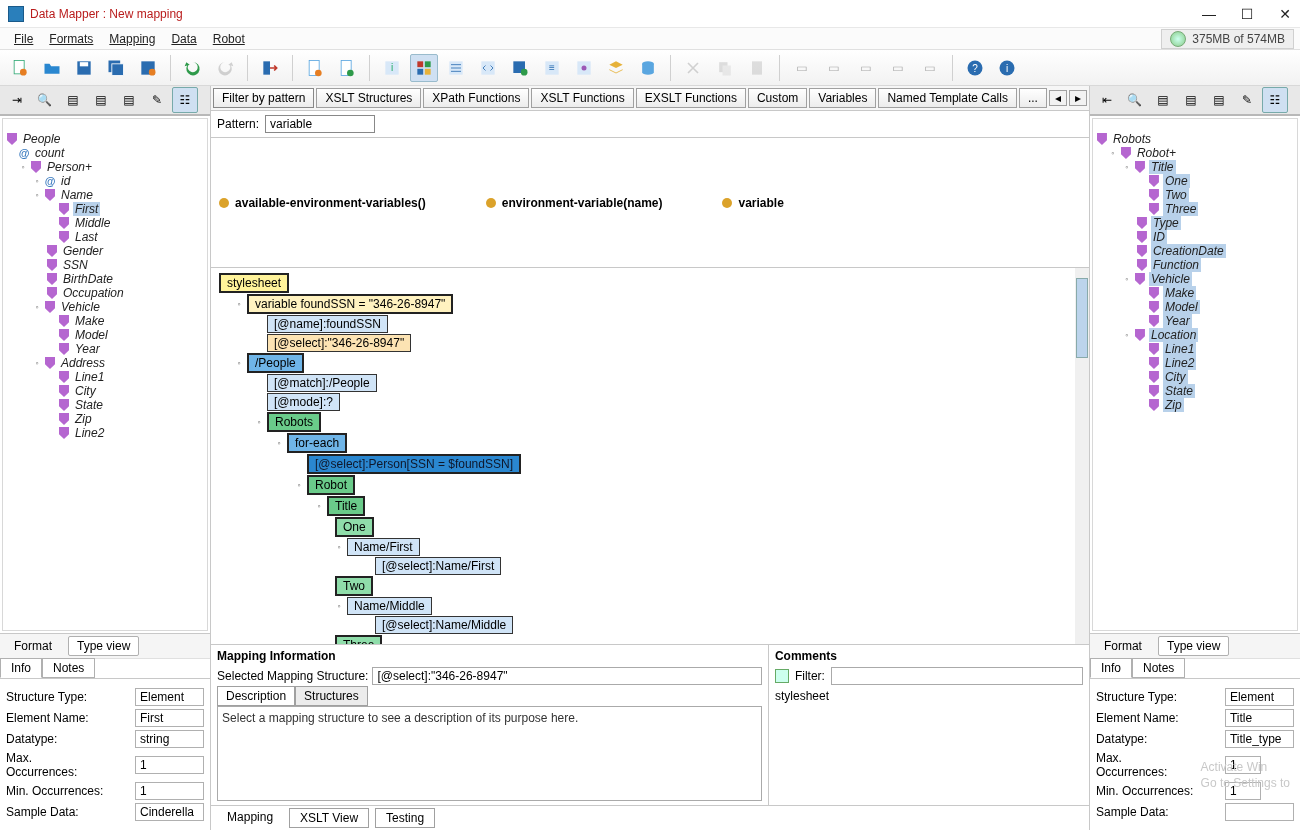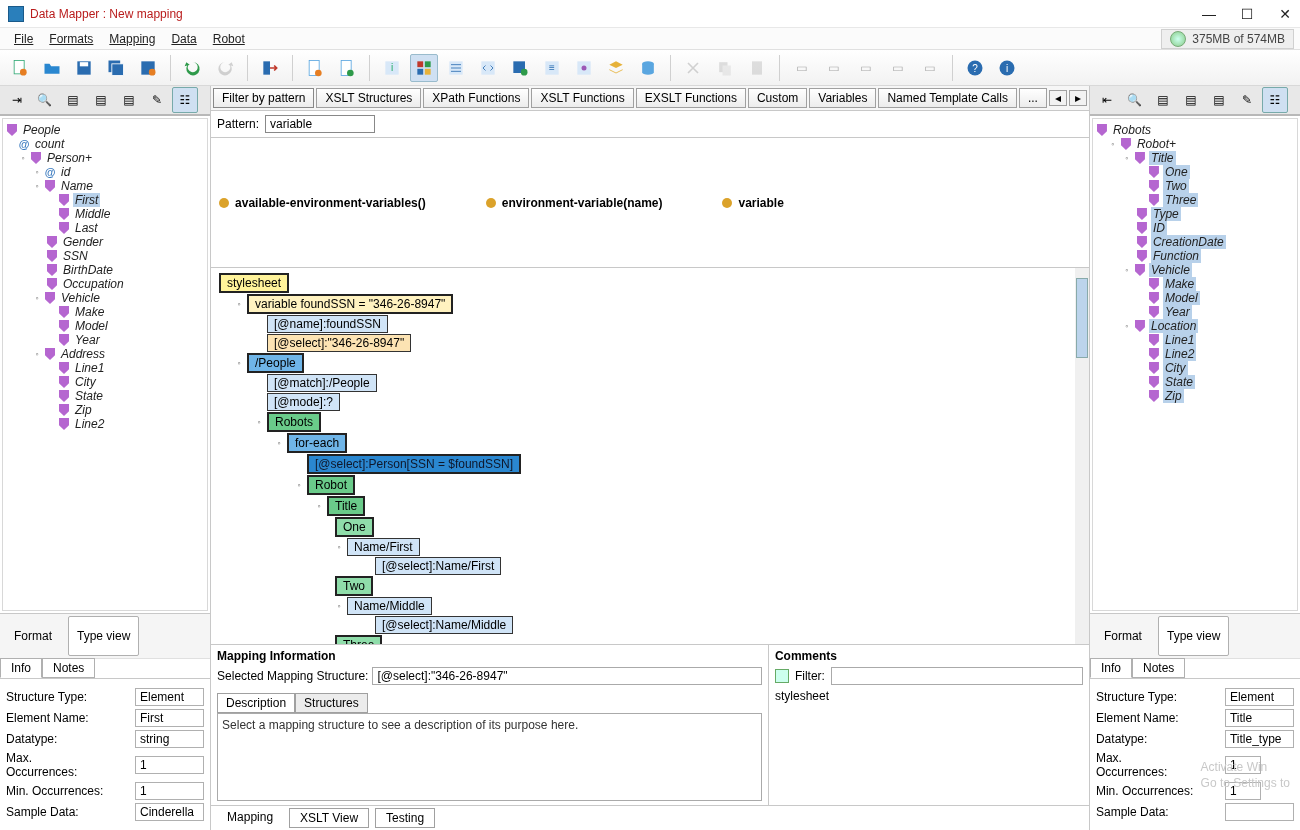--- a/index.html
+++ b/index.html
@@ -30,33 +30,33 @@
 .left-pane, .right-pane { width: 232px; display: flex; flex-direction: column; border-right: 1px solid #c8c8c8; }
 .right-pane { border-left: 1px solid #c8c8c8; border-right: none; }
 .center-pane { flex: 1; display: flex; flex-direction: column; }
 
 
 .sub-toolbar { height: 30px; display: flex; align-items: center; padding: 2px 4px; gap: 2px; border-bottom: 2px solid #b8b8b8; background: #e8e8e8; }
 .sub-toolbar .tbtn { width: 26px; height: 26px; }
 .sub-toolbar .tbtn.active { background: #cfe0f2; border-color: #7aa; }
 
 
-.tree { flex: 1; overflow: auto; padding: 4px 2px; background: #fff; border: 1px solid #d8d8d8; margin: 2px; }
+.tree { flex: 1; overflow: auto; padding: 13px 2px; background: #fff; border: 1px solid #d8d8d8; margin: 2px; }
 .tree-node { display: flex; align-items: center; line-height: 14px; white-space: nowrap; }
 .tree-node.sel > .node-label { background: #b8d1ea; }
 .node-toggle { width: 12px; text-align: center; color: #666; font-size: 9px; }
 .node-icon { width: 14px; height: 14px; display: inline-flex; align-items: center; justify-content: center; margin-right: 2px; }
 .node-label { font-style: italic; color: #222; padding: 0 2px; }
 .node-label.sel { background: #b8d1ea; }
 .shield { width: 10px; height: 12px; background: #b566d0; clip-path: polygon(0 0,100% 0,100% 60%,50% 100%,0 60%); }
 .at-icon { color: #3a7abf; font-weight: bold; font-size: 11px; }
 
 
 .tab-strip { display: flex; align-items: center; padding: 2px 4px; gap: 6px; border-top: 1px solid #c8c8c8; background:#f5f5f5;}
-.tab-strip .tab { border: 1px solid #b0b0b0; background: #fff; padding: 12px 8px; border-radius: 2px; }
+.tab-strip .tab { border: 1px solid #b0b0b0; background: #fff; padding: 2px 8px; border-radius: 2px; }
 .tab-strip .tab.flat { border: none; background: none; padding: 3px 10px; }
 
 
 .info-tabs { display: flex; border-top: 1px solid #e0e0e0; }
 .info-tabs .itab { border: 1px solid #b0b0b0; padding: 2px 10px; background: #fff; margin-top: -1px; }
 .info-tabs .itab.active { border-bottom: 1px solid #fff; }
 .info-panel { padding: 6px; border-top: 1px solid #c8c8c8; }
 .info-row { display: flex; align-items: center; margin: 3px 0; }
 .info-row label { flex: 0 0 100px; }
 .info-row .val { flex: 1; border: 1px solid #b0b0b0; padding: 1px 4px; background: #fff; min-height: 18px; margin-left: 29px; }
@@ -90,21 +90,21 @@
 .xbox.greenL { background: #8fddaa; }
 .vscroll { position: absolute; right: 0; top: 0; width: 14px; height: 100%; background: #f0f0f0; }
 .vscroll .thumb { position: absolute; left: 1px; width: 12px; top: 10px; height: 80px; background: #bcd4ec; border: 1px solid #8aa; }
 
 
 .bottom-split { display: flex; height: 160px; }
 .map-info { flex: 1; border-right: 1px solid #c8c8c8; padding: 4px 6px; display: flex; flex-direction: column; }
 .map-info h4 { font-weight: bold; margin-bottom: 4px; }
 .sel-struct-row { display: flex; align-items: center; gap: 4px; }
 .sel-struct-row .val { flex: 1; border: 1px solid #aaa; padding: 1px 4px; background:#fff; }
-.desc-tabs { display: flex; margin-top: 8px; }
+.desc-tabs { display: flex; margin-top: 1px; }
 .desc-tabs .dtab { border: 1px solid #a0a0a0; padding: 2px 8px; background: #ececec; }
 .desc-tabs .dtab.active { background: #fff; }
 .desc-box { flex: 1; border: 1px solid #aaa; background: #fff; padding: 4px; color: #333; }
 .comments { width: 320px; padding: 4px 6px; }
 .comments h4 { font-weight: bold; margin-bottom: 4px; }
 .filter-line { display: flex; align-items: center; gap: 6px; }
 .filter-line .ficon { width: 14px; height: 14px; background: #cfe; border: 1px solid #6a6; }
 .filter-line input { flex: 1; border: 1px solid #aaa; padding: 1px 4px; }
 
 .bottom-tabs { display: flex; padding: 2px 6px; gap: 6px; border-top: 1px solid #c8c8c8; }

